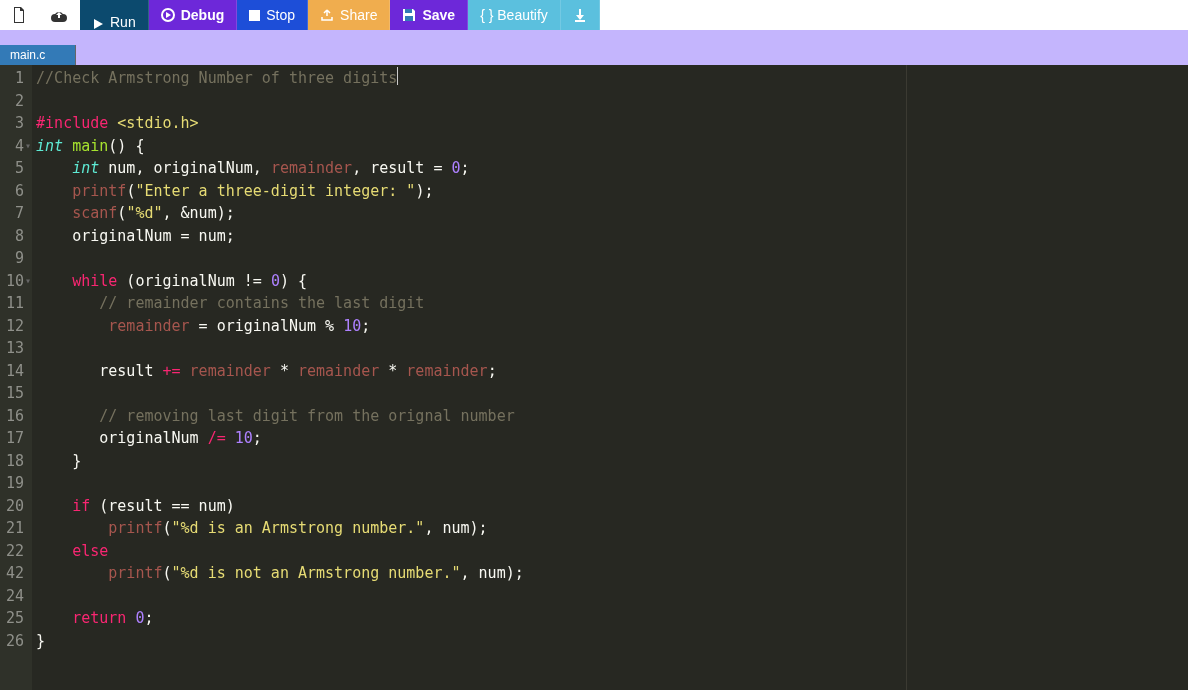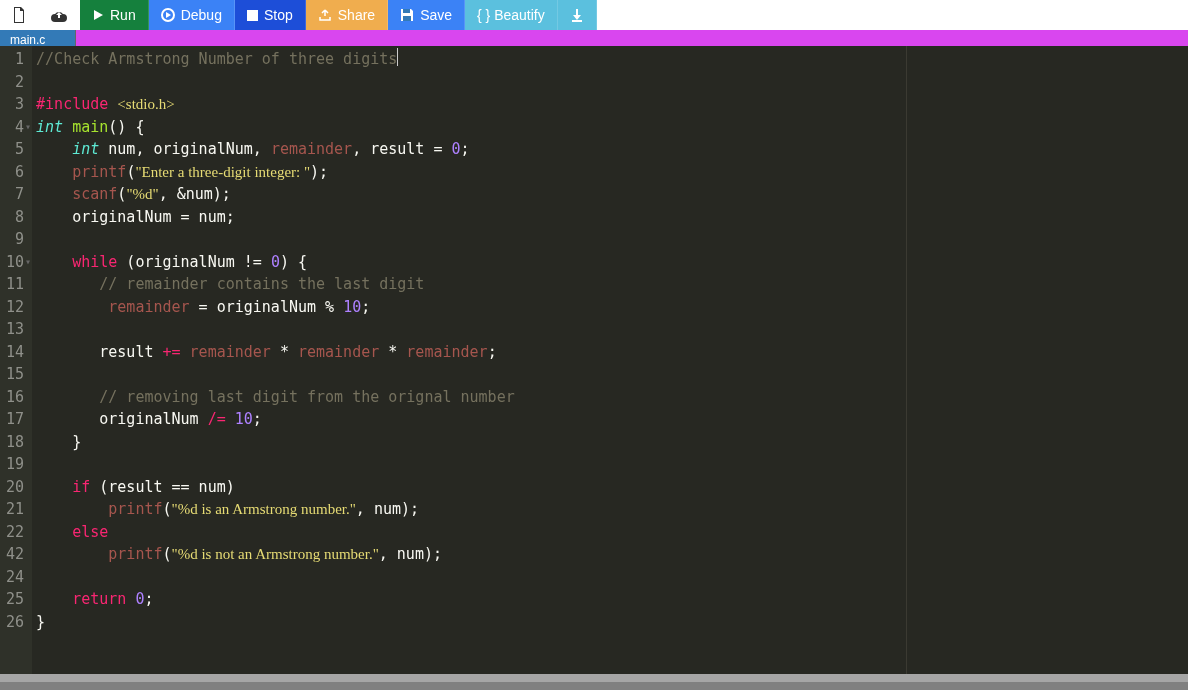--- a/index.html
+++ b/index.html
@@ -1,39 +1,39 @@
 <!DOCTYPE html>
 <html><head>
 <meta charset="utf-8">
 <style>
 * { margin: 0; padding: 0; box-sizing: border-box; }
 html, body { width: 1188px; height: 690px; font-family: Consolas, Monaco, monospace; overflow: hidden; background: #808080; }
 .toolbar { display: flex; height: 30px; background: #fff; }
 .tbtn { display: flex; align-items: center; gap: 6px; padding: 0 12px; color: #fff; font: 14px Arial, sans-serif; cursor: pointer; white-space: nowrap; border-right: 1px solid rgba(255,255,255,0.15); }
 .tbtn.white { background: #fff; color: #333; }
-.tbtn.green { background: #15803d; }
-.tbtn.blue { background: #3b82f6; }
+.tbtn.green { background: #0c4a6e; align-items: flex-end; }
+.tbtn.blue { background: #6d28d9; font-weight: bold; }
 .tbtn.red { background: #1d4ed8; }
 .tbtn.orange { background: #f0ad4e; }
 .tbtn.teal { background: #5bc0de; }
 .tbtn .icon { display: inline-flex; }
-.tabbar { display: flex; height: 16px; background: #d946ef; }
+.tabbar { display: flex; height: 35px; background: #c4b5fd; align-items: flex-end; }
 .tab { padding: 3px 30px 3px 10px; background: #337ab7; color: #fff; font: 12px Arial, sans-serif; border-right: 1px solid #666; cursor: pointer; }
 .editor { display: flex; height: calc(690px - 30px - 24px - 8px); }
 .gutter { background: #2f3129; color: #8f908a; text-align: right; padding: 2px 8px 2px 6px; font: 15px/22.5px Consolas, Monaco, monospace; user-select: none; }
 .gutter .ln { height: 22.5px; position: relative; }
 .gutter .fold::after { content: "▾"; position: absolute; right: -7px; top: 0; color: #666; font-size: 10px; }
 .code { flex: 1; background: #272822; color: #f8f8f2; font: 15px/22.5px Consolas, Monaco, monospace; padding: 2px 0 2px 4px; white-space: pre; overflow: hidden; position: relative; }
 .margin80 { position: absolute; top: 0; bottom: 0; left: 874px; width: 1px; background: #3b3a32; }
 .bottombar { height: 8px; background: #a6a6a6; }
 .c-comment { color: #75715e; }
 .c-keyword { color: #f92672; }
 .c-type { color: #5eead4; font-style: italic; }
 .c-func { color: #a6e22e; }
-.c-string { color: #e6db74; font-family: Liberation Serif, serif; }
+.c-string { color: #e6db74; }
 .c-num { color: #ae81ff; }
 .c-var { color: #a6564e; }
 .c-op { color: #f92672; }
 .c-plain { color: #f8f8f2; }
 .cursor { display:inline-block; width:1px; height:18px; background:#ccc; vertical-align: -2px; }
 svg { display: block; }
 </style>
 </head>
 <body>
 

